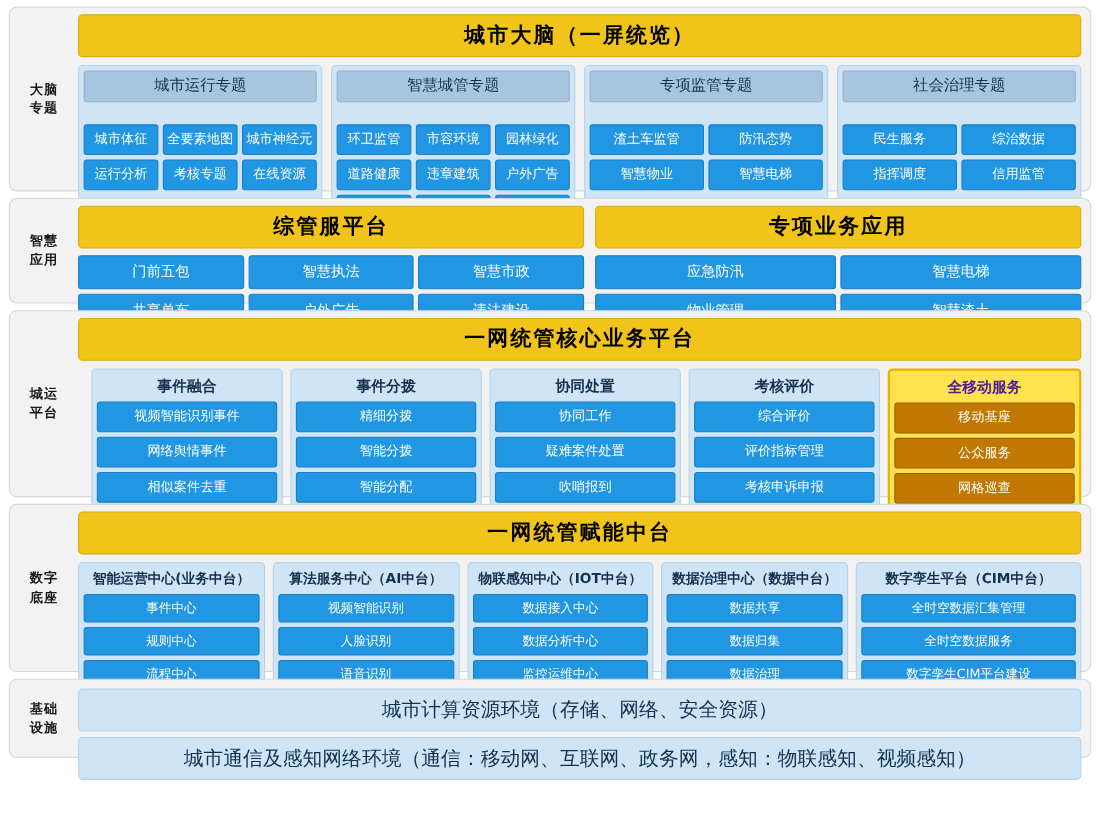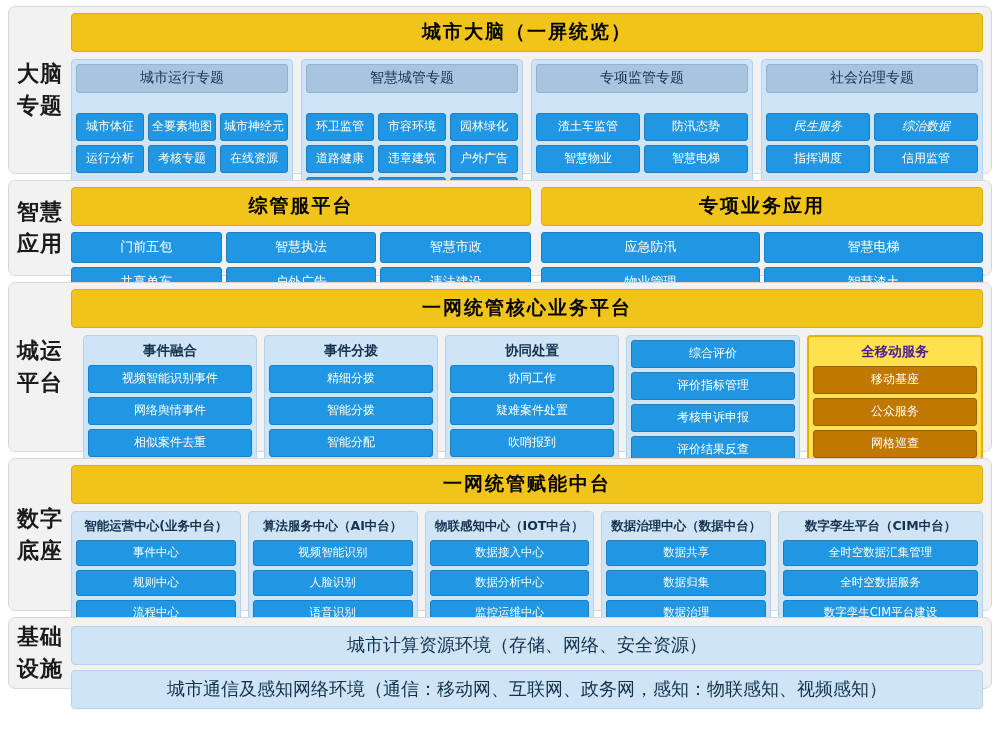--- a/index.html
+++ b/index.html
@@ -25,21 +25,21 @@
     align-items:stretch;
   }
   .band-label{
     width:62px;
     flex:0 0 62px;
     display:flex;
     flex-direction:column;
     align-items:center;
     justify-content:center;
     font-weight:bold;
-    font-size:22px;
+    font-size:12px;
     color:#1a1a1a;
     letter-spacing:1px;
     line-height:1.45;
     user-select:none;
   }
   .band-body{flex:1 1 auto;padding:6px 8px 7px 0;box-sizing:border-box;}
 
   
   .title-bar{
     background:#f0c419;
@@ -232,21 +232,21 @@
             <div class="chips-row">
               <div class="chip">智慧物业</div>
               <div class="chip">智慧电梯</div>
             </div>
           </div>
         </div>
 
         <div class="brain-col col4">
           <div class="group">
             <div class="group-head">社会治理专题</div>
-            <div class="chips-row" style="margin-top:8px;font-style:italic;">
+            <div class="chips-row" style="margin-top:8px;">
               <div class="chip">民生服务</div>
               <div class="chip">综治数据</div>
             </div>
             <div class="chips-row">
               <div class="chip">指挥调度</div>
               <div class="chip">信用监管</div>
             </div>
           </div>
         </div>
 
@@ -326,20 +326,21 @@
         <div class="ops-col">
           <div class="ops-col-head">协同处置</div>
           <div class="chip">协同工作</div>
           <div class="chip">疑难案件处置</div>
           <div class="chip">吹哨报到</div>
           <div class="chip">跟踪督办</div>
           <div class="dots">......</div>
         </div>
 
         <div class="ops-col">
+          <div class="ops-col-head">考核评价</div>
           <div class="chip">综合评价</div>
           <div class="chip">评价指标管理</div>
           <div class="chip">考核申诉申报</div>
           <div class="chip">评价结果反查</div>
           <div class="dots">......</div>
         </div>
 
         <div class="ops-col highlight">
           <div class="ops-col-head">全移动服务</div>
           <div class="chip">移动基座</div>

